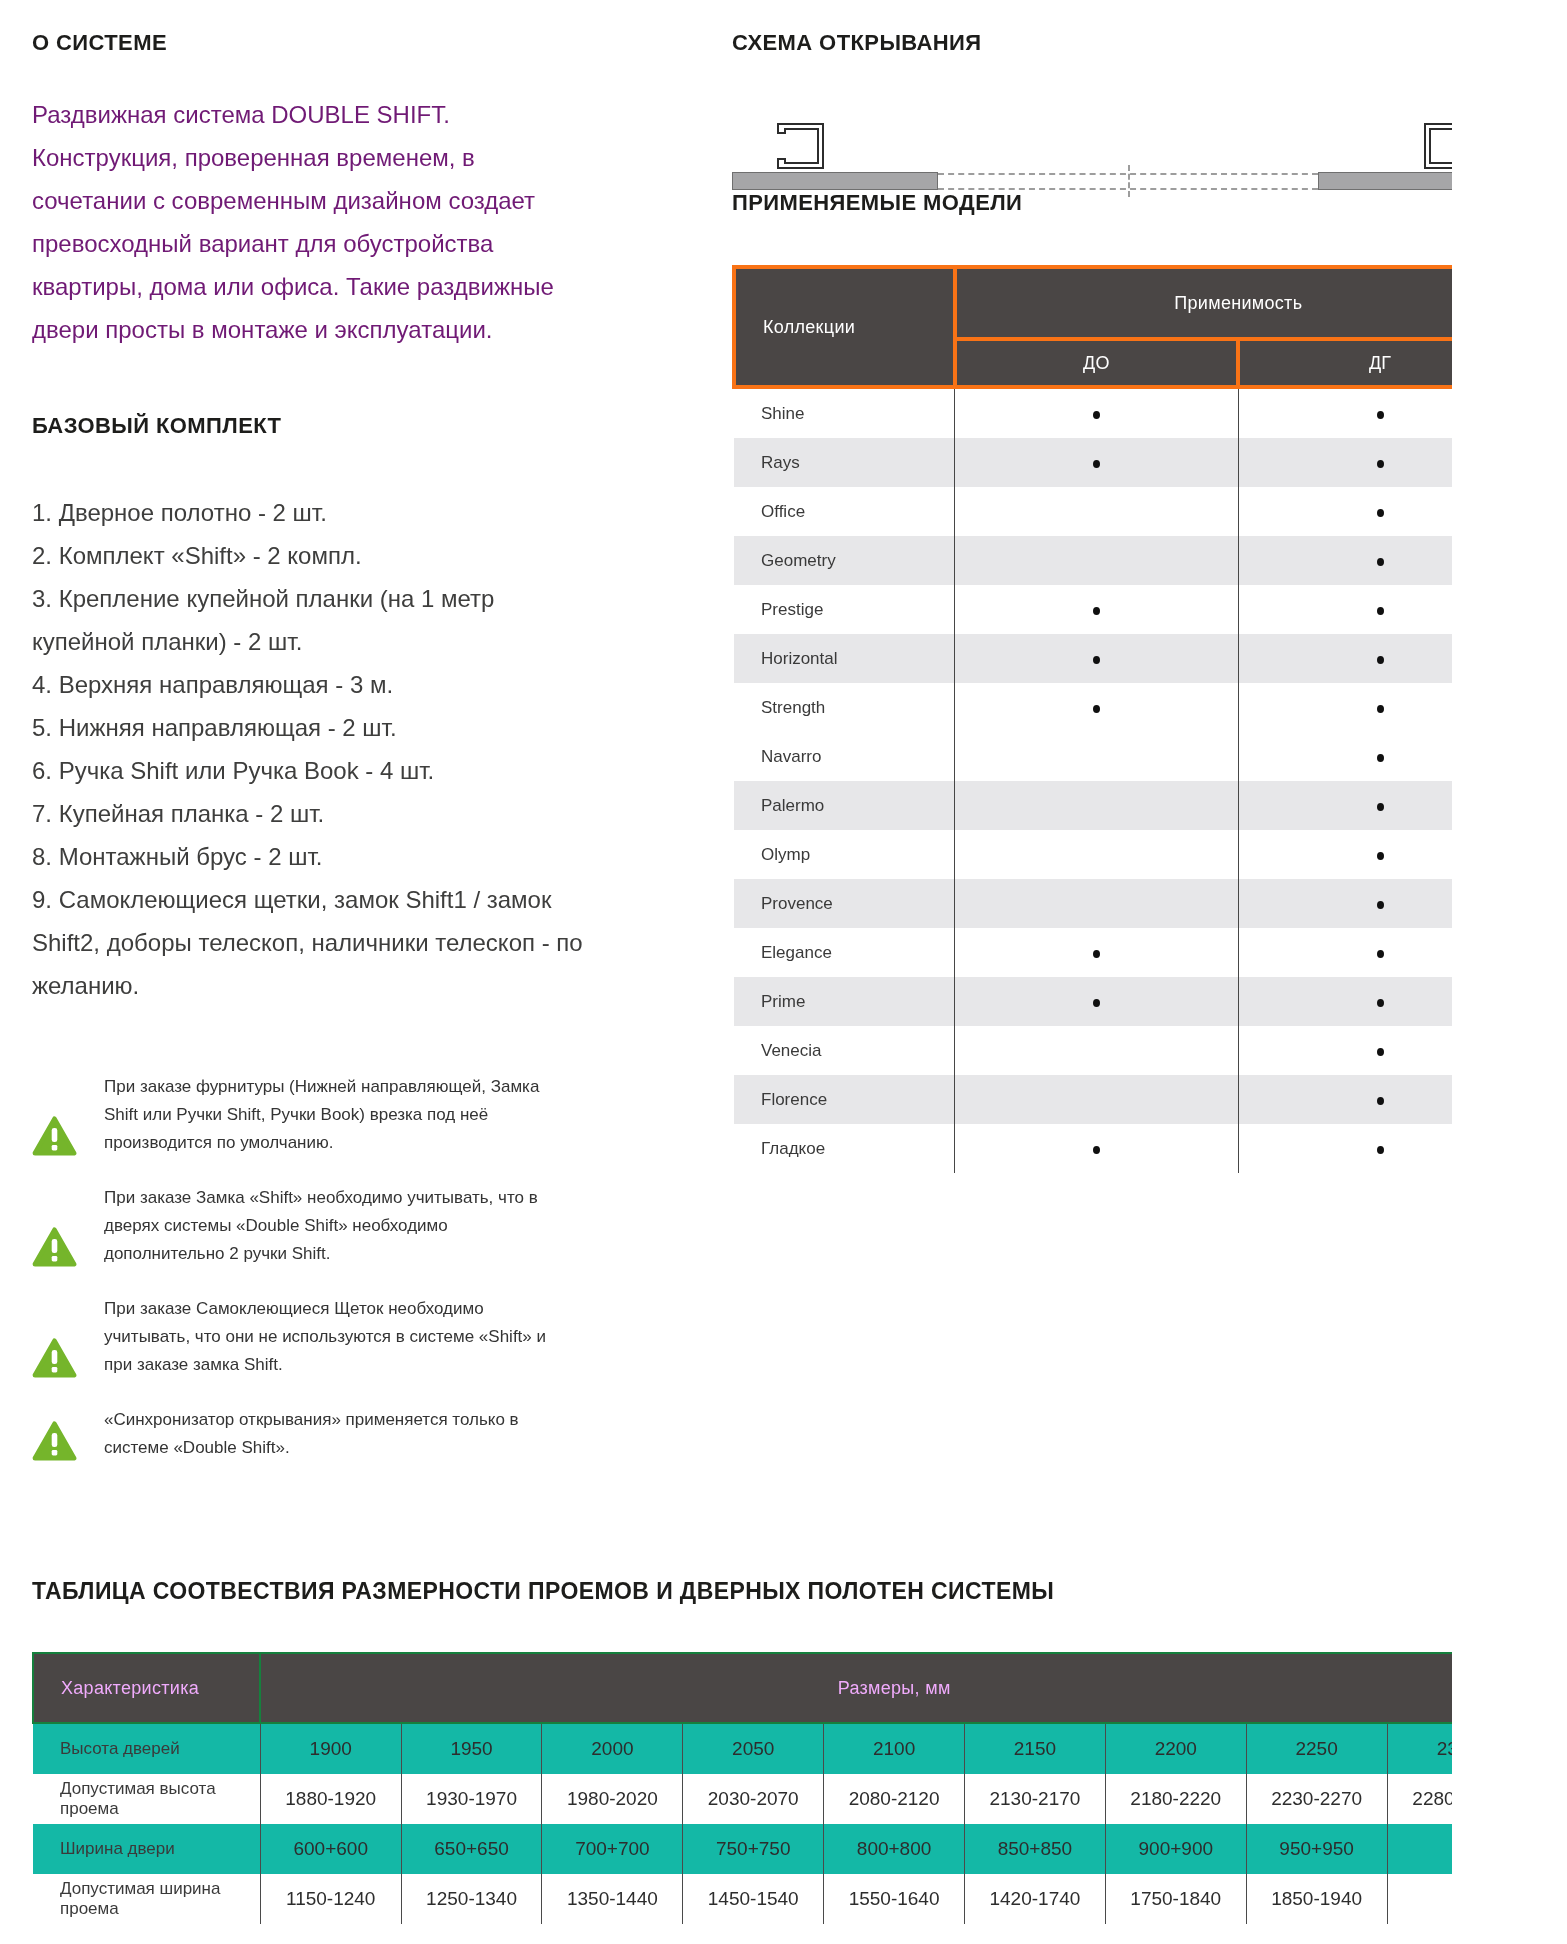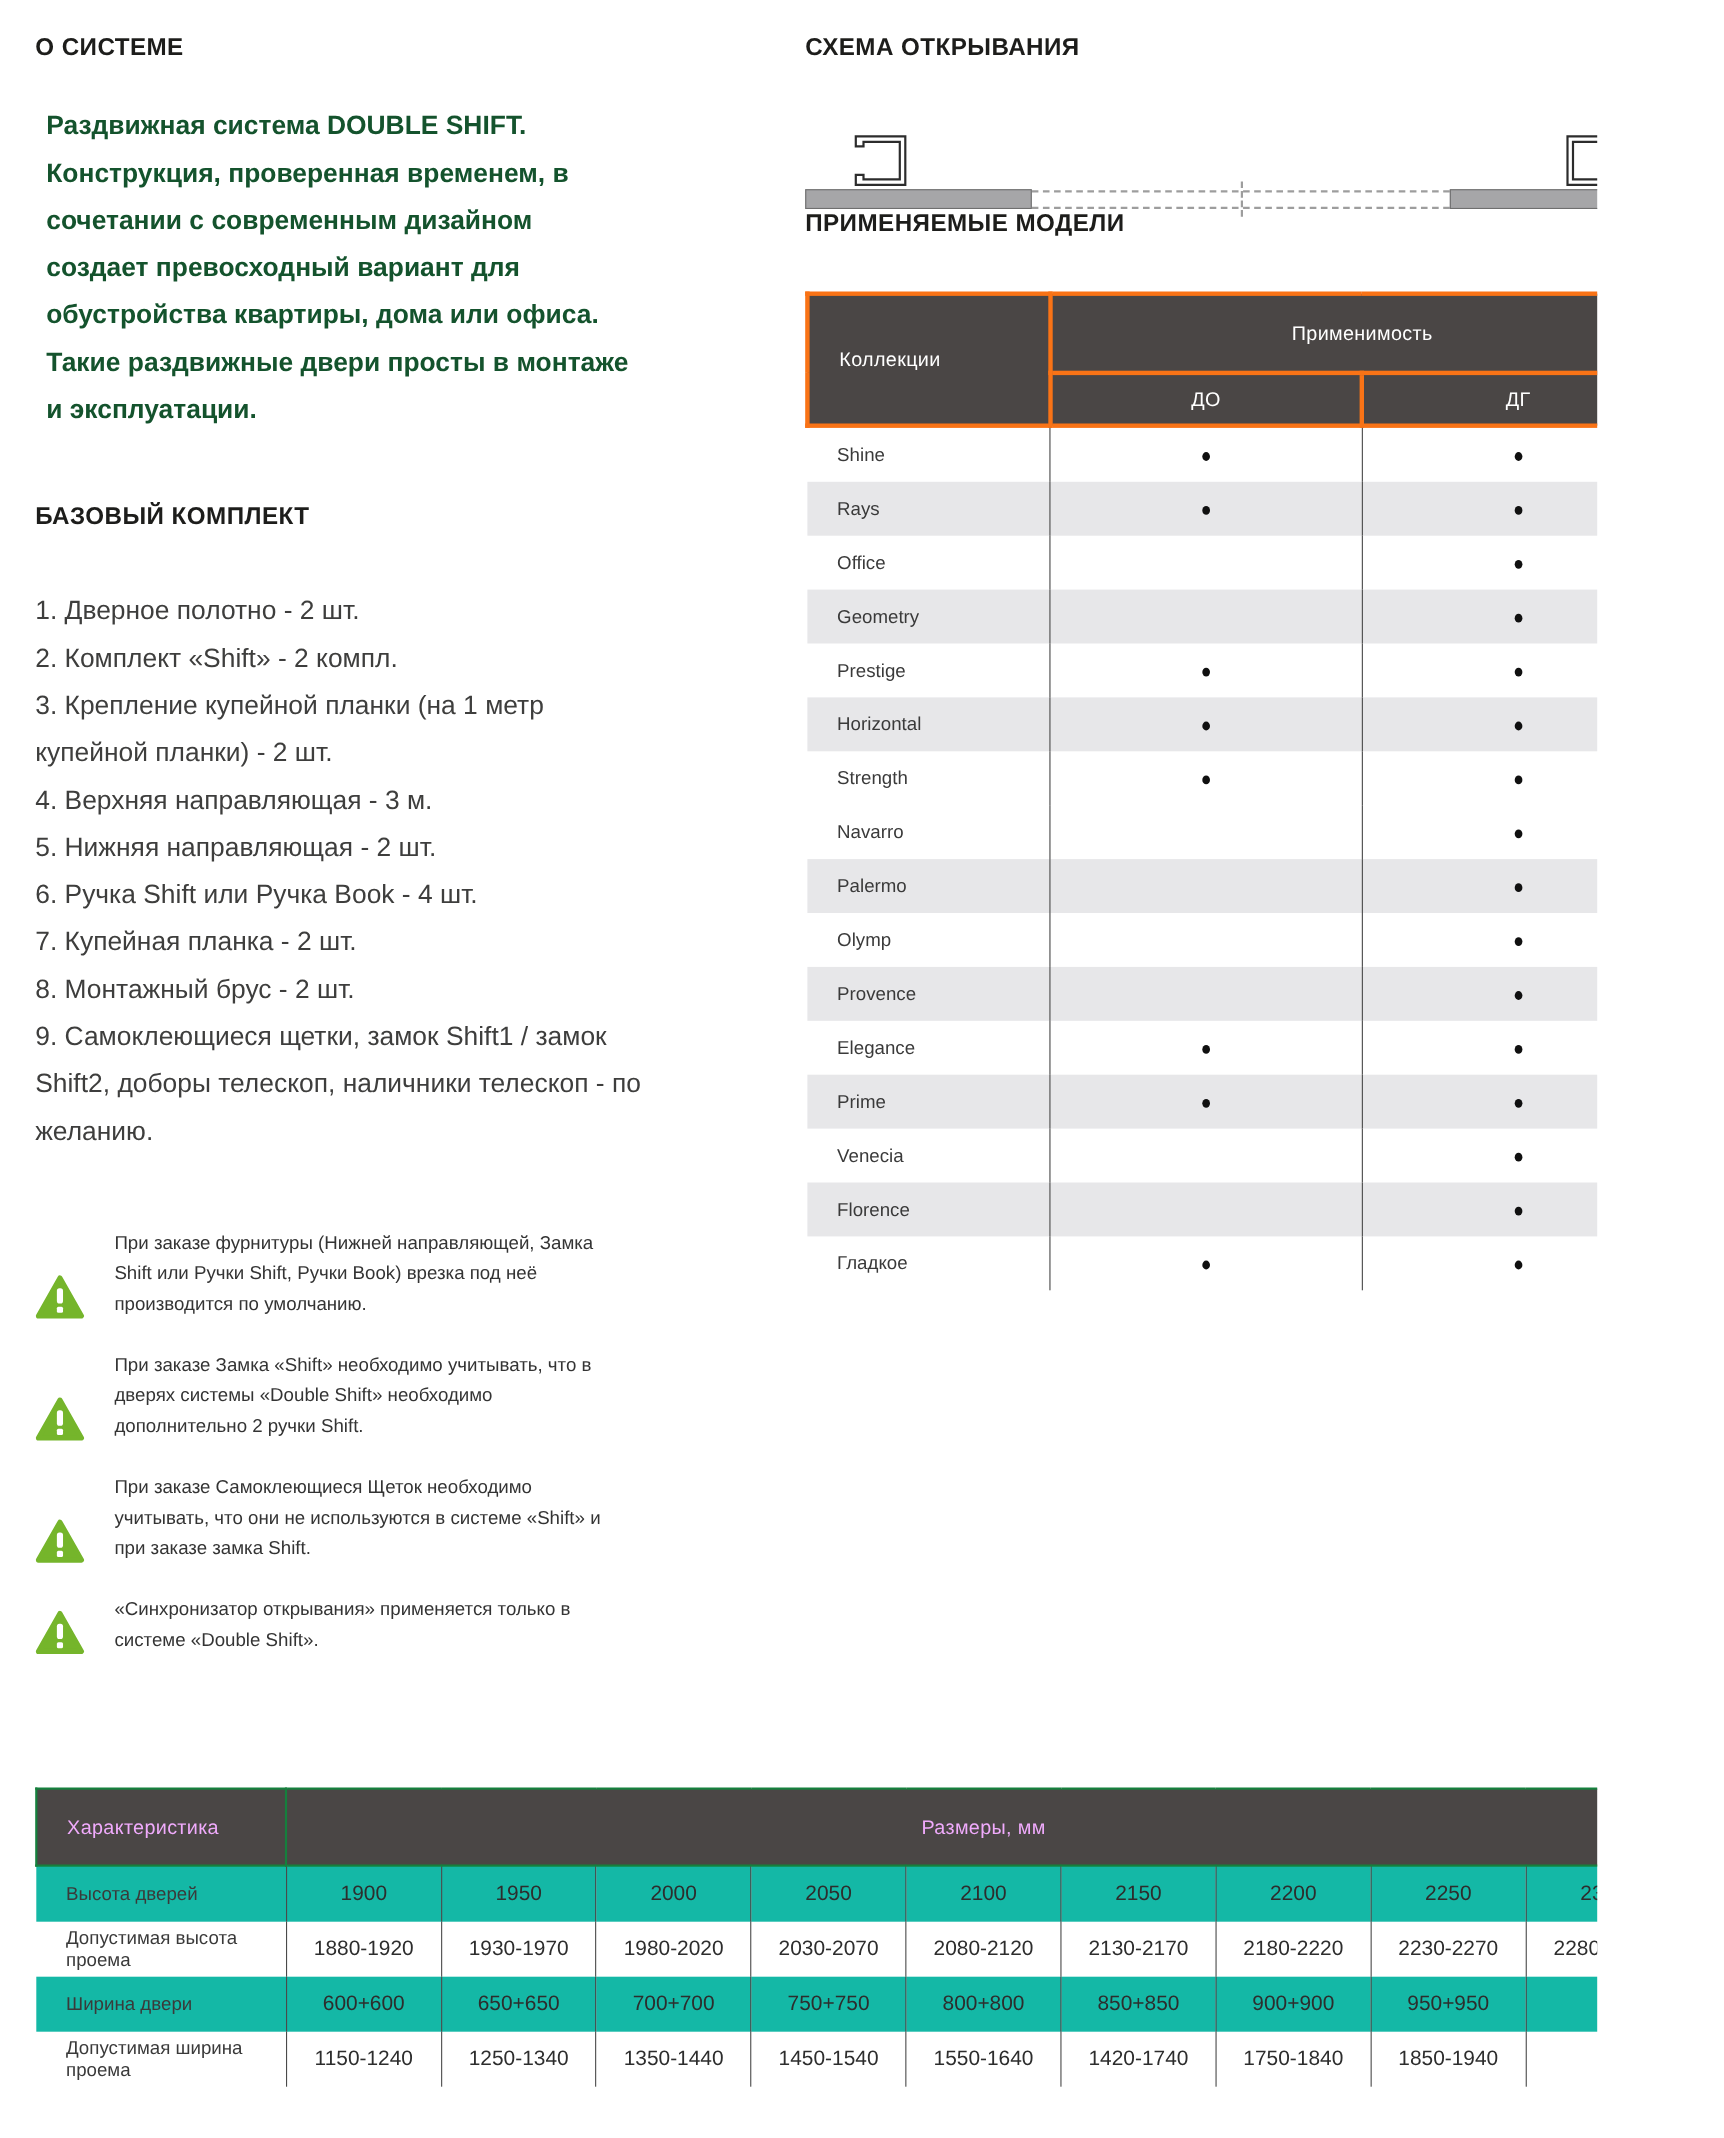--- a/index.html
+++ b/index.html
@@ -2,21 +2,21 @@
 <html lang="ru"><head>
 <meta charset="utf-8">
 <style>
   html,body{margin:0;padding:0;background:#fff;}
   .page{position:relative;width:1452px;height:1944px;background:#fff;overflow:hidden;
         font-family:"Liberation Sans","DejaVu Sans",sans-serif;color:#3d3d3c;}
   h2.sec{font-size:22px;font-weight:700;color:#1d1d1b;letter-spacing:.4px;margin:0;}
 
   
   .col-left{position:absolute;left:32px;top:30px;width:556px;}
-  .about-text{font-size:24px;line-height:43px;font-weight:700;color:#14532d;margin:37px 10px 62px;}
+  .about-text{font-size:24px;line-height:43px;font-weight:400;color:#701a75;margin:37px 0 62px;}
   .kit-list{list-style:none;margin:52px 0 0;padding:0;font-size:24px;line-height:43px;font-weight:300;color:#3e3e3d;}
   .warnings{margin-top:66px;}
   .warning{display:flex;align-items:flex-end;gap:27px;margin-bottom:27px;}
   .warning svg{flex:0 0 auto;margin-top:3px;}
   .warning-text{font-size:17px;line-height:28px;color:#343434;width:452px;}
 
   
   .col-right{position:absolute;left:732px;top:30px;width:792px;}
   .diagram{position:relative;height:98px;margin-top:36px;}
   .bar{position:absolute;bottom:0;height:18px;background:#a6a6a8;border:1px solid #6f6f6f;box-sizing:border-box;}
@@ -222,20 +222,21 @@
           <tr>
             <td class="name">Гладкое</td>
             <td class="mark"><span class="dot"></span></td>
             <td class="mark"><span class="dot"></span></td>
           </tr>
         </tbody>
     </table>
   </div>
 
   <div class="bottom">
+    <h2 class="sec" style="font-size:23px;">ТАБЛИЦА СООТВЕСТВИЯ РАЗМЕРНОСТИ ПРОЕМОВ И ДВЕРНЫХ ПОЛОТЕН СИСТЕМЫ</h2>
 
     <table class="sizes">
       <colgroup>
         <col style="width:15.2%">
         <col span="9" style="width:9.42%">
       </colgroup>
       <thead>
         <tr>
           <th class="th-char">Характеристика</th>
           <th colspan="9">Размеры, мм</th>

